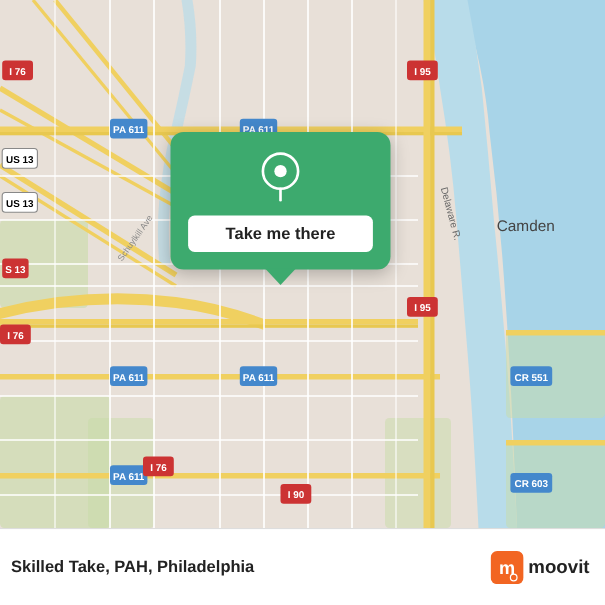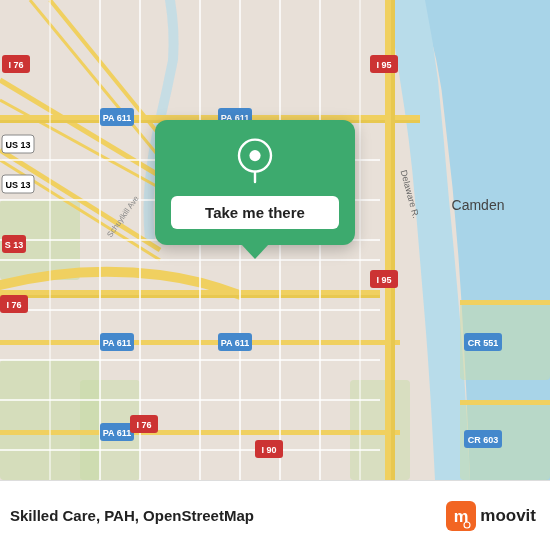--- a/index.html
+++ b/index.html
@@ -247,21 +247,21 @@
       <circle cx="24" cy="22" r="7" fill="white"></circle>
       <path d="M24 42 Q24 52 24 55" stroke="white" stroke-width="3" stroke-linecap="round" fill="none"></path>
     </svg>
     <button id="take-me-there-btn">Take me there</button>
   </div>
 
   
 </div>
 
 <div id="bottom-bar">
-  <span id="location-title">Skilled Care, PAH, OpenStreetMap</span>
+  <span id="location-title">Skilled Take, PAH, Philadelphia</span>
   <div id="moovit-logo">
 
     <svg id="moovit-m" viewBox="0 0 40 40" xmlns="http://www.w3.org/2000/svg">
       <rect width="40" height="40" rx="8" fill="#f26522"></rect>
 
       <text x="20" y="28" text-anchor="middle" font-size="22" fill="white" font-weight="bold" font-family="Arial">m</text>
 
       <circle cx="28" cy="32" r="4" fill="#f26522" stroke="white" stroke-width="1.5"></circle>
     </svg>
     <span id="moovit-text">moovit</span>

